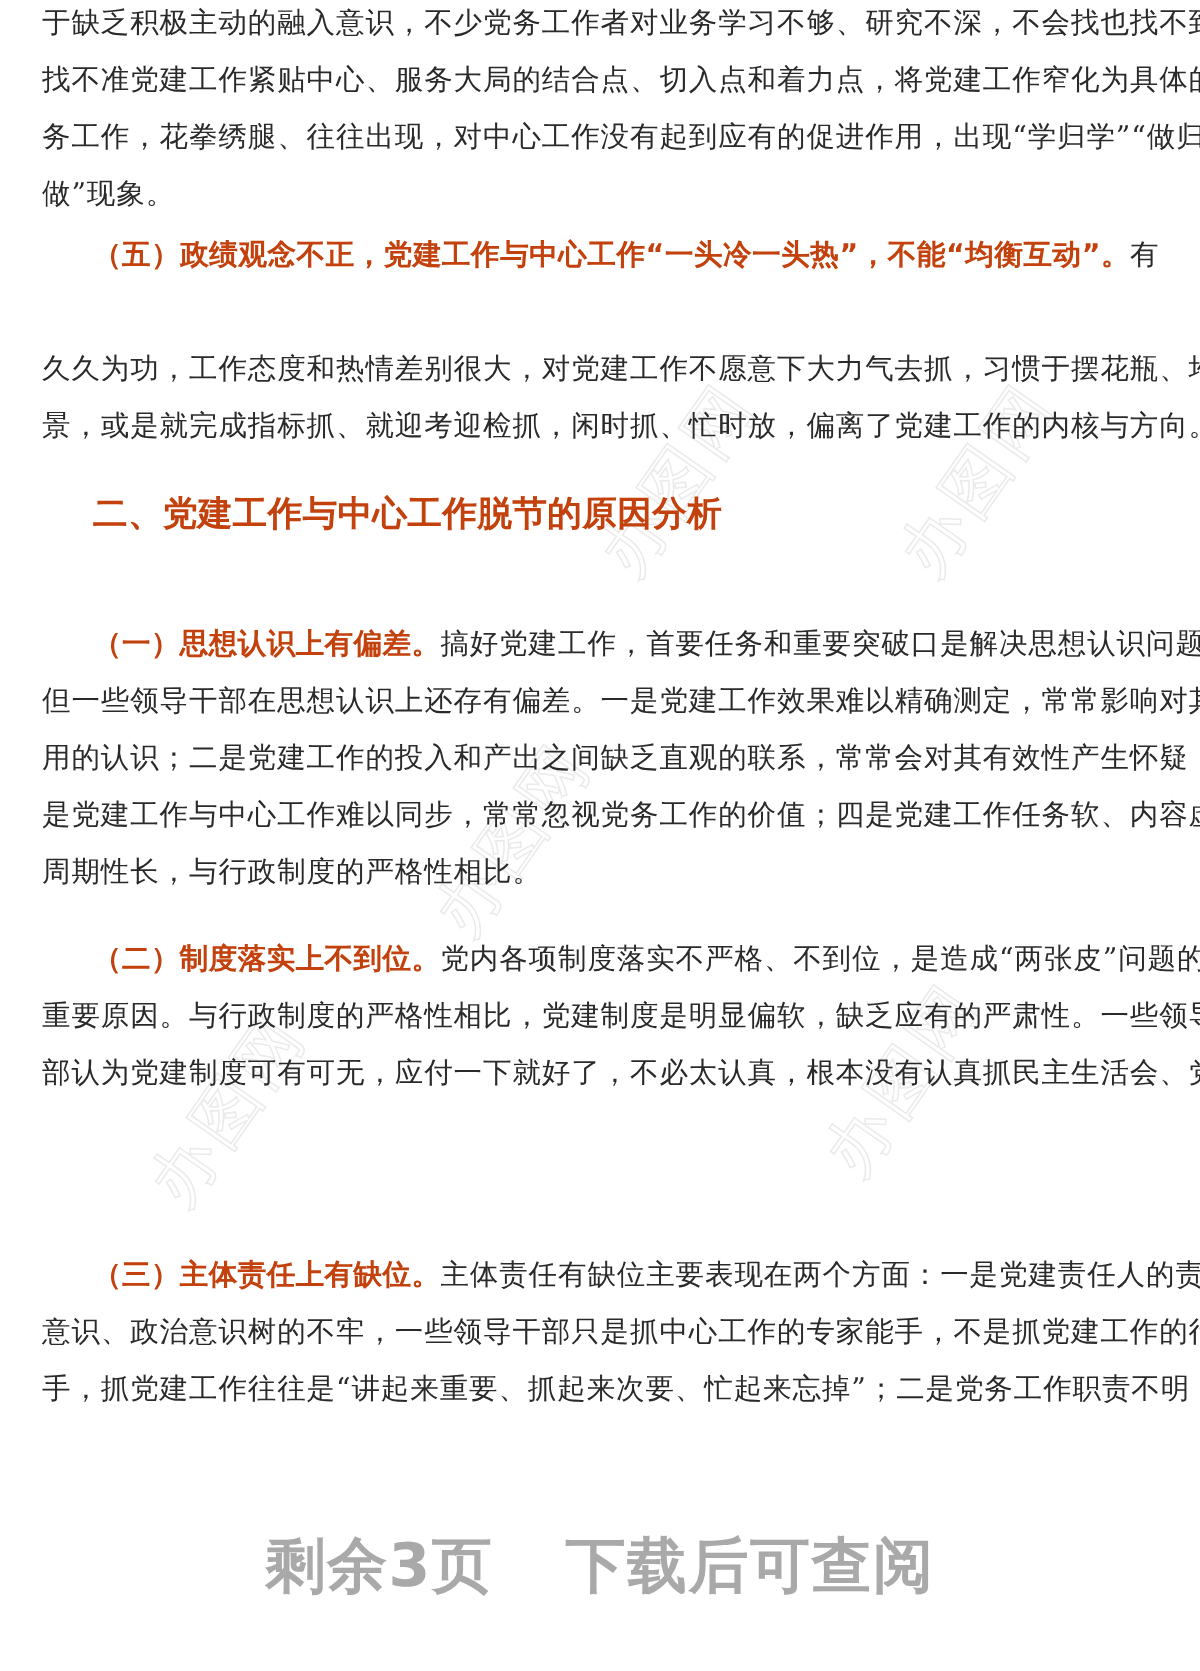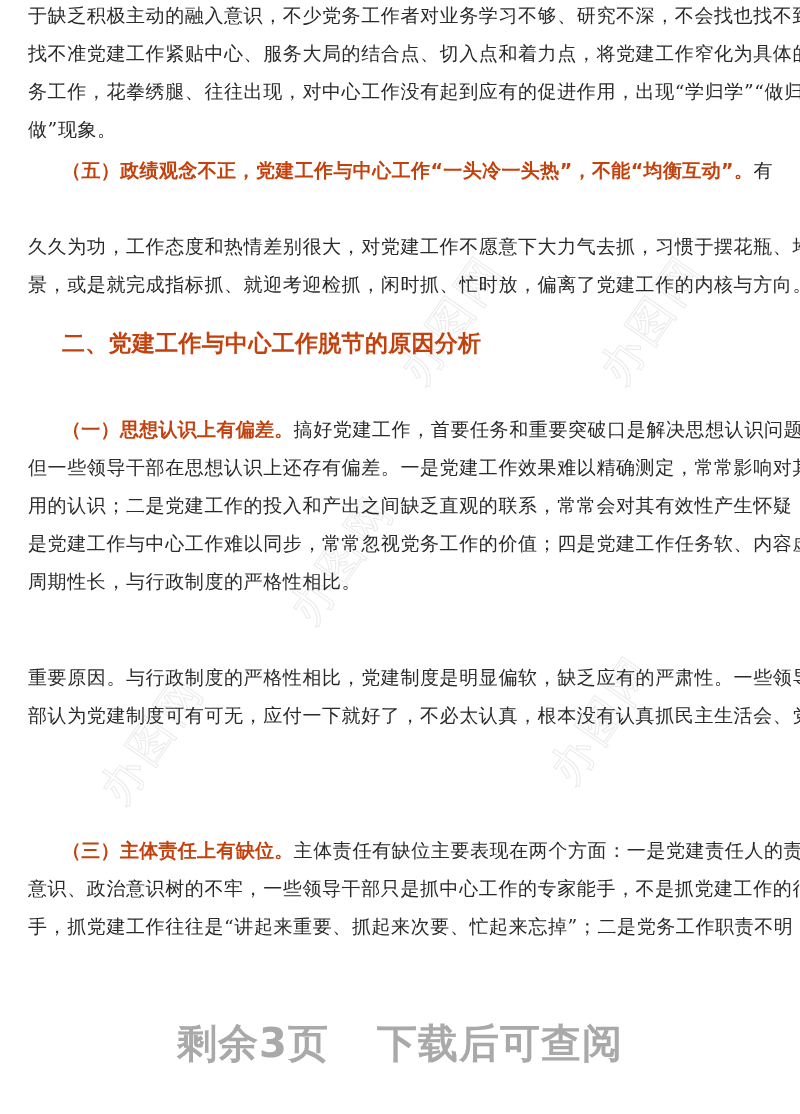--- a/index.html
+++ b/index.html
@@ -57,20 +57,23 @@
 
 
   <div class="line indent" style="top:417px;">
     <span class="bold">（一）思想认识上有偏差。</span><span>搞好党建工作，首要任务和重要突破口是解决思想认识问题，</span>
   </div>
   <div class="line" style="top:455px;">但一些领导干部在思想认识上还存有偏差。一是党建工作效果难以精确测定，常常影响对其作</div>
   <div class="line" style="top:493px;">用的认识；二是党建工作的投入和产出之间缺乏直观的联系，常常会对其有效性产生怀疑；三</div>
   <div class="line" style="top:531px;">是党建工作与中心工作难以同步，常常忽视党务工作的价值；四是党建工作任务软、内容虚、</div>
   <div class="line last" style="top:569px;">周期性长，与行政制度的严格性相比。</div>
 
+  <div class="line indent" style="top:627px;">
+    <span class="bold">（二）制度落实上不到位。</span><span>党内各项制度落实不严格、不到位，是造成“两张皮”问题的</span>
+  </div>
   <div class="line" style="top:665px;">重要原因。与行政制度的严格性相比，党建制度是明显偏软，缺乏应有的严肃性。一些领导干</div>
   <div class="line" style="top:703px;">部认为党建制度可有可无，应付一下就好了，不必太认真，根本没有认真抓民主生活会、党员</div>
 
   <div class="line indent" style="top:838px;">
     <span class="bold">（三）主体责任上有缺位。</span><span>主体责任有缺位主要表现在两个方面：一是党建责任人的责任</span>
   </div>
   <div class="line" style="top:876px;">意识、政治意识树的不牢，一些领导干部只是抓中心工作的专家能手，不是抓党建工作的行家里</div>
   <div class="line" style="top:914px;">手，抓党建工作往往是“讲起来重要、抓起来次要、忙起来忘掉”；二是党务工作职责不明，</div>
 
   <div class="footer">

